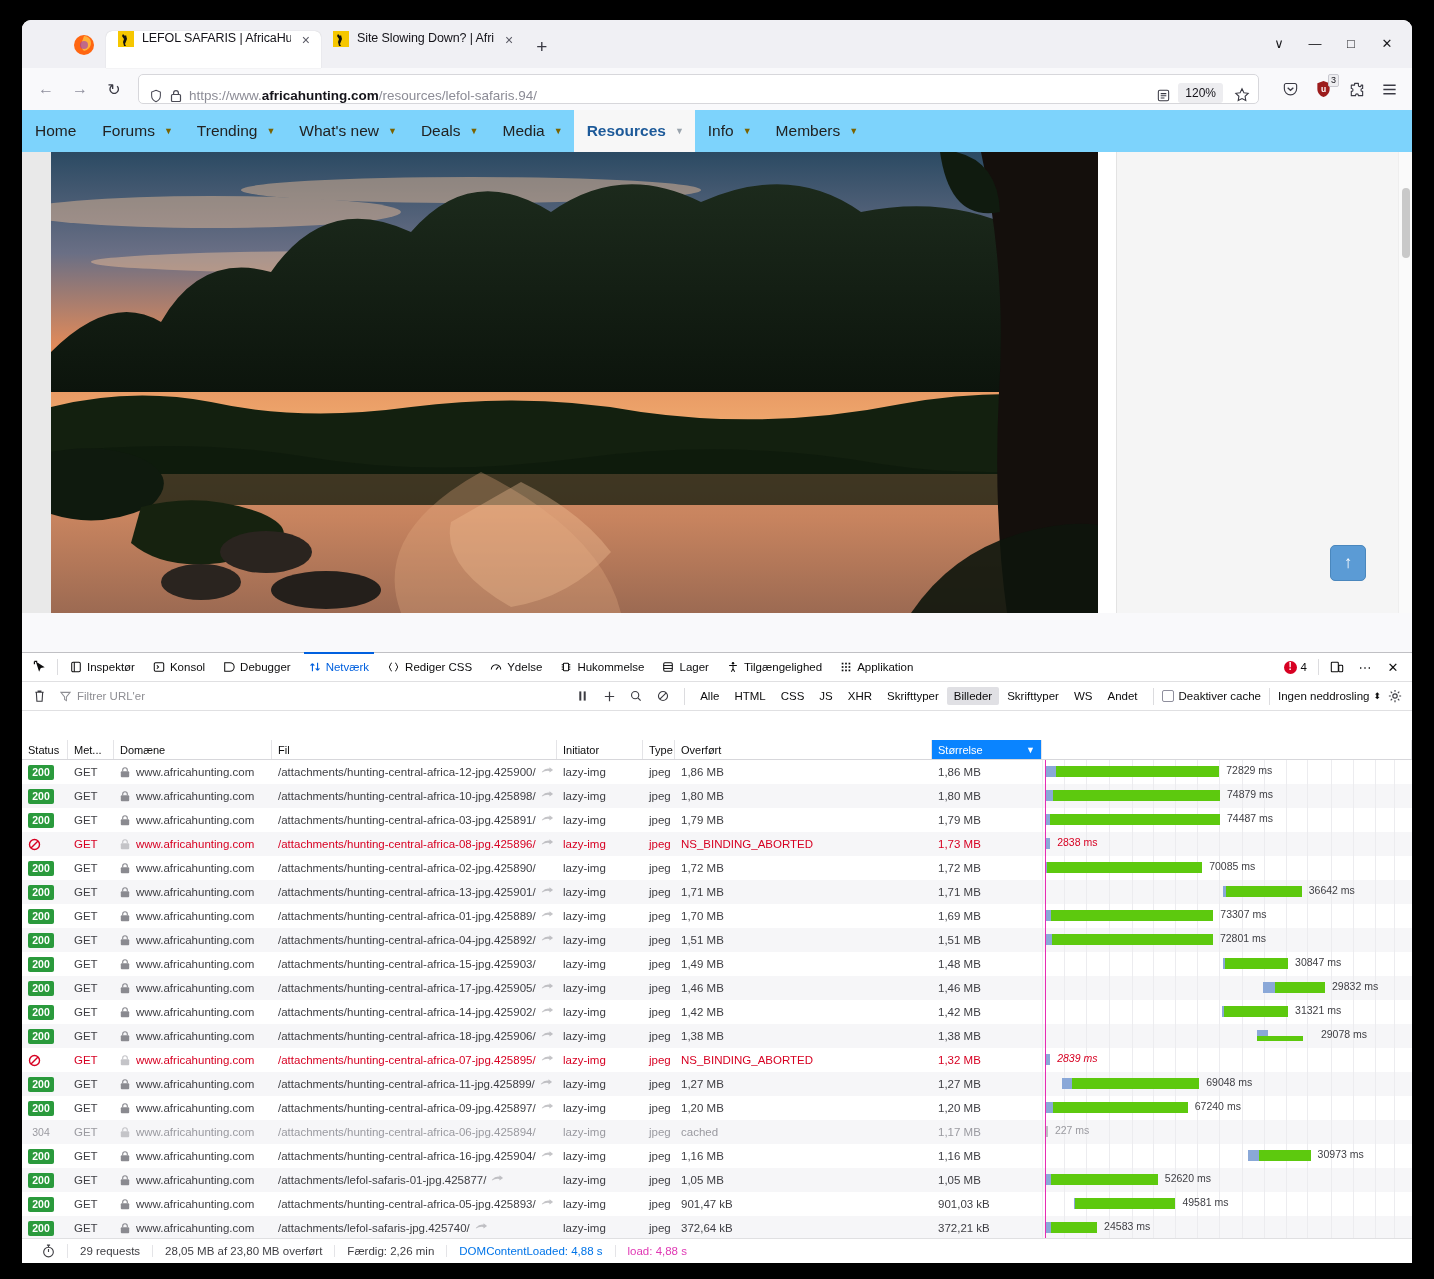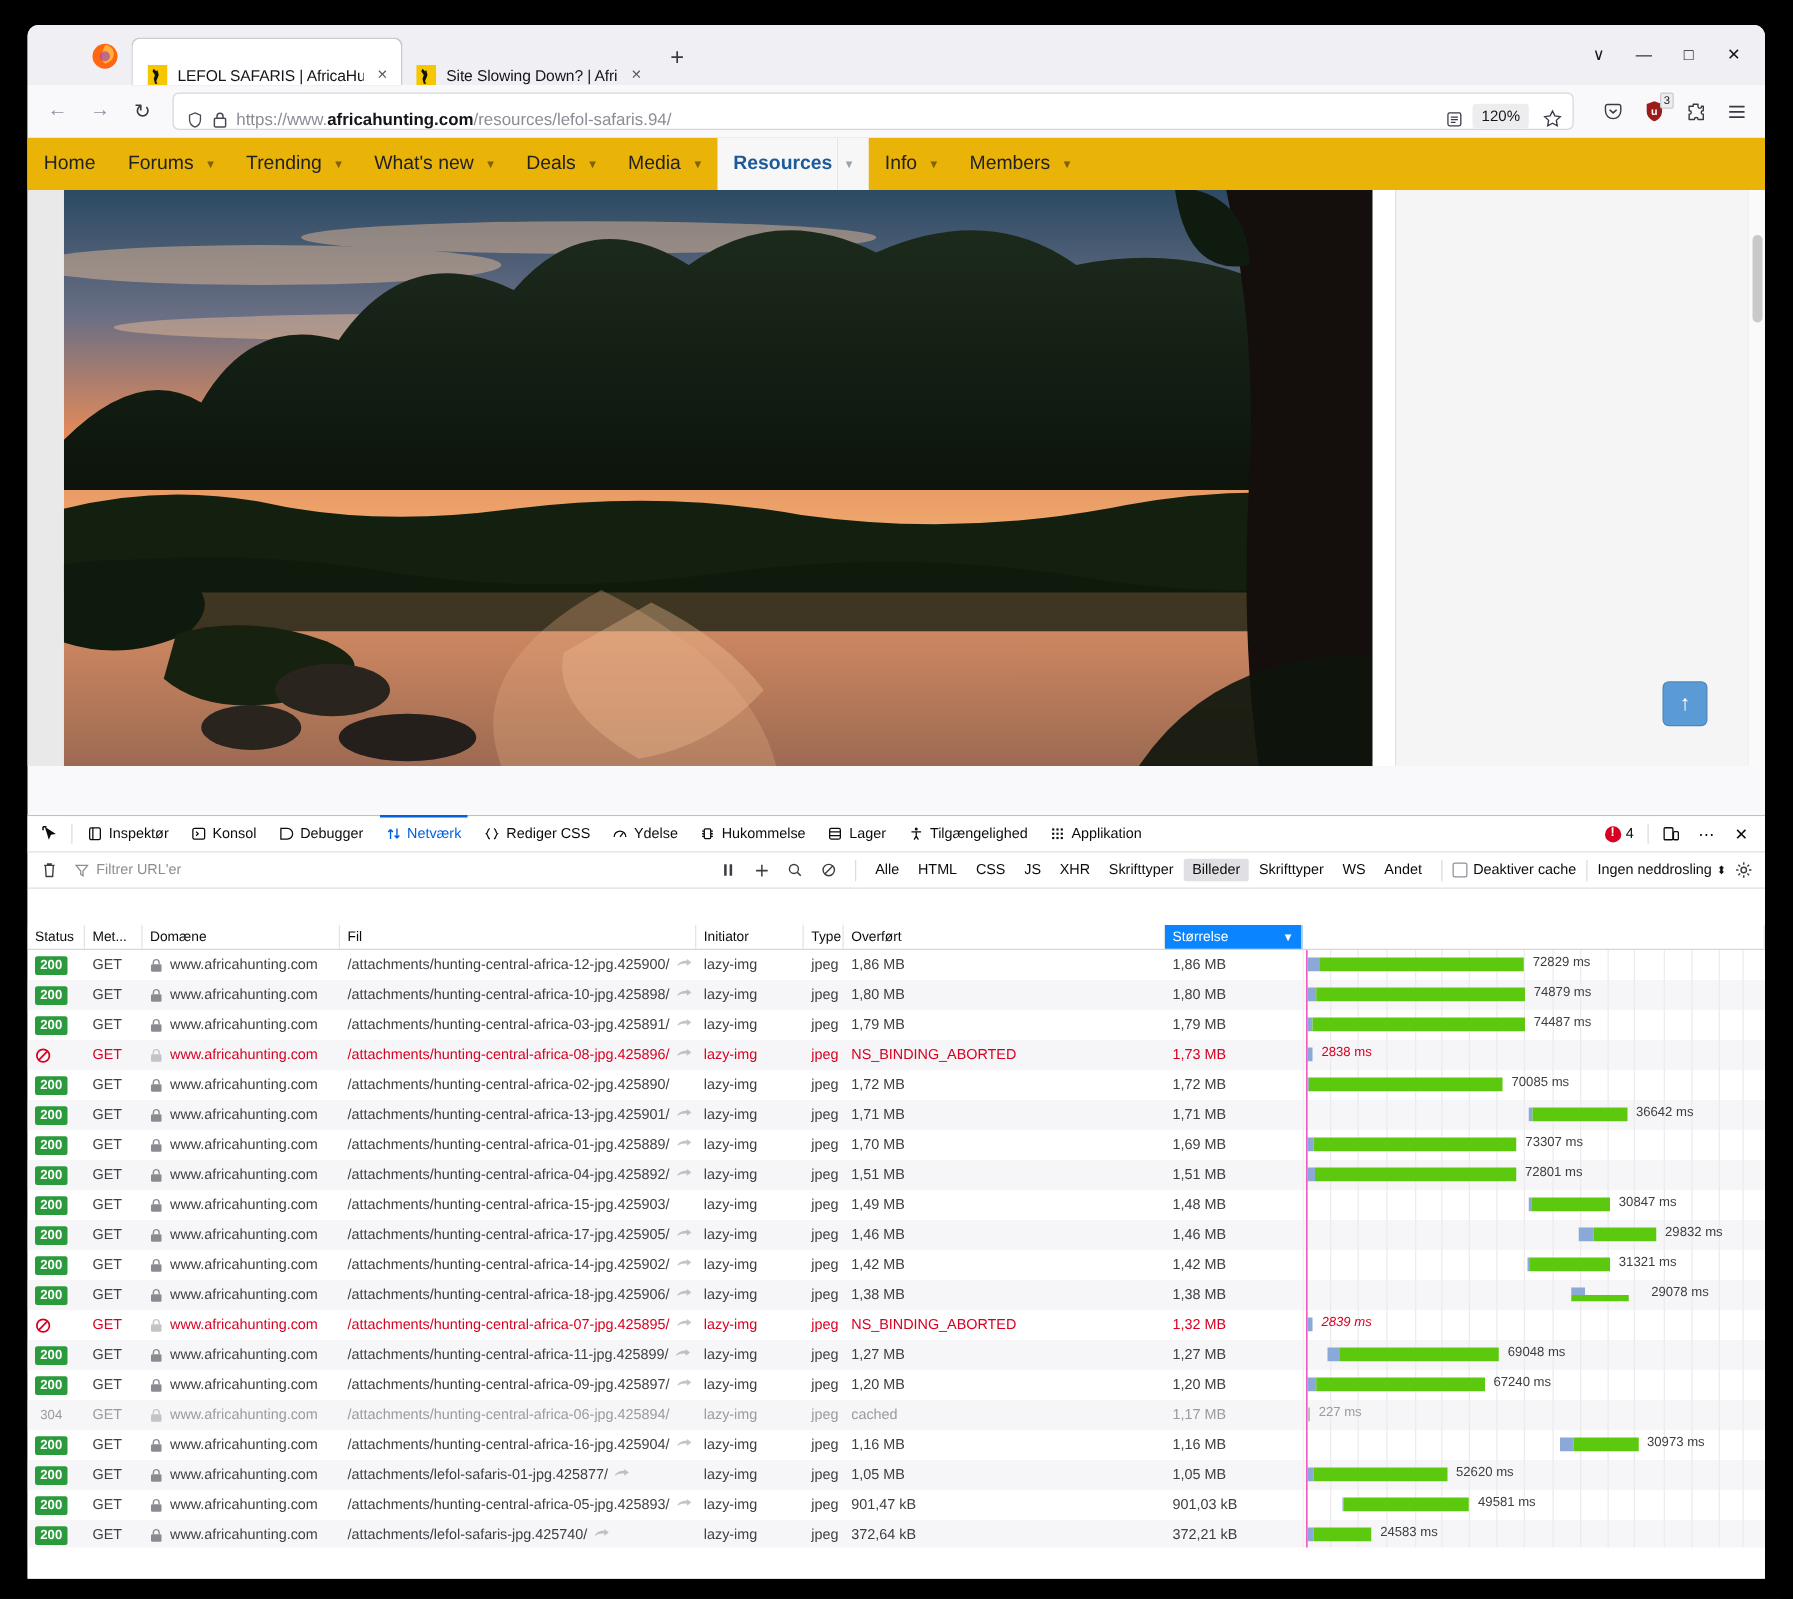--- a/index.html
+++ b/index.html
@@ -11,21 +11,21 @@
 
   
   .win {
     position:absolute; left:22px; top:20px; width:1390px; height:1243px;
     background:#f9f9fb; border-radius:9px 9px 0 0; overflow:hidden;
   }
   .tabstrip { position:relative; height:48px; background:#f0f0f4; display:flex; align-items:flex-end; padding-left:8px; }
   .ff-logo { width:24px; height:24px; margin:0 10px 11px 42px; position:relative; }
   .ff-logo svg { display:block; }
   .tab {
-    height:37px; display:flex; align-items:flex-end; gap:8px;
+    height:37px; display:flex; align-items:flex-start; gap:8px;
     padding:0 8px 0 12px; border-radius:6px 6px 0 0; margin-bottom:0;
     min-width:180px; max-width:215px; position:relative;
   }
   .tab.active { background:#ffffff; box-shadow:0 0 1px rgba(0,0,0,.25); }
   .tab .favicon { width:16px; height:16px; flex:0 0 16px; display:block; }
   .tab .tab-title {
     font-size:12.5px; color:#15141a; white-space:nowrap; overflow:hidden;
     text-overflow:clip; flex:1 1 auto; letter-spacing:-.1px;
   }
   .tab .tab-close { font-size:14px; color:#5b5b66; line-height:1; padding:2px 3px; flex:0 0 auto; }
@@ -52,21 +52,21 @@
   .toolicons .ti { width:30px; height:28px; display:flex; align-items:center; justify-content:center; color:#3a3a44; }
   .ext-badge { position:relative; }
   .ext-badge .cnt {
     position:absolute; right:-1px; top:-1px; background:#ededf0; color:#15141a; font-size:9px;
     border-radius:2px; padding:0 2px; line-height:11px; border:1px solid #c9c9d0;
   }
 
   
   .page { position:relative; height:503px; background:#ffffff; overflow:hidden; }
   .sitenav {
-    height:42px; background:#eab308; display:flex; align-items:stretch; font-size:15.5px; color:#222;
+    height:42px; background:#7dd3fc; display:flex; align-items:stretch; font-size:15.5px; color:#222;
   }
   .sitenav .ni { display:flex; align-items:center; padding:0 13px; white-space:nowrap; }
   .sitenav .ni.caret-slot { padding-right:4px; }
   .sitenav .caret { display:flex; align-items:center; padding:0 11px 0 5px; color:#7a6300; font-size:9px; }
   .sitenav .ni.active { background:#f7f7f7; color:#1d5a99; font-weight:bold; }
   .sitenav .caret.active { background:#f7f7f7; color:#9aa4ad; }
   .sitenav .right { margin-left:auto; display:flex; align-items:stretch; }
   .sitenav .right .ni { border-left:1px solid rgba(0,0,0,.13); }
   .sitenav .ni.search { gap:8px; font-weight:600; }
 
@@ -1489,16 +1489,29 @@
                 <div class="bar" style="left: 1.1%; width: 13.8%;">
                   <div class="seg" style="width:9.420289855072465%;background:#8aa8d8"></div>
                   <div class="seg" style="width:90.57971014492753%;background:#5dc90e"></div>
                   <span class="lbl">24583 ms</span>
                 </div>
               </div>
             </div>
           </div>
       </div>
 
+      <div class="statusbar">
+        <div class="si">
+          <svg width="13" height="14" viewBox="0 0 14 15">
+              <circle cx="7" cy="8.6" r="5.2" fill="none" stroke="#3e3e43" stroke-width="1.2"></circle>
+              <path d="M7 5.4v3.2M5.3 1.2h3.4M7 1.2v2.2" stroke="#3e3e43" stroke-width="1.2"></path>
+            </svg>
+        </div>
+        <div class="si">29 requests</div>
+        <div class="si">28,05 MB af 23,80 MB overført</div>
+        <div class="si">Færdig: 2,26 min</div>
+        <div class="si dcl">DOMContentLoaded: 4,88 s</div>
+        <div class="si last ld">load: 4,88 s</div>
+      </div>
 
     </div>
   </div>
 </div>
 
 </body></html>

